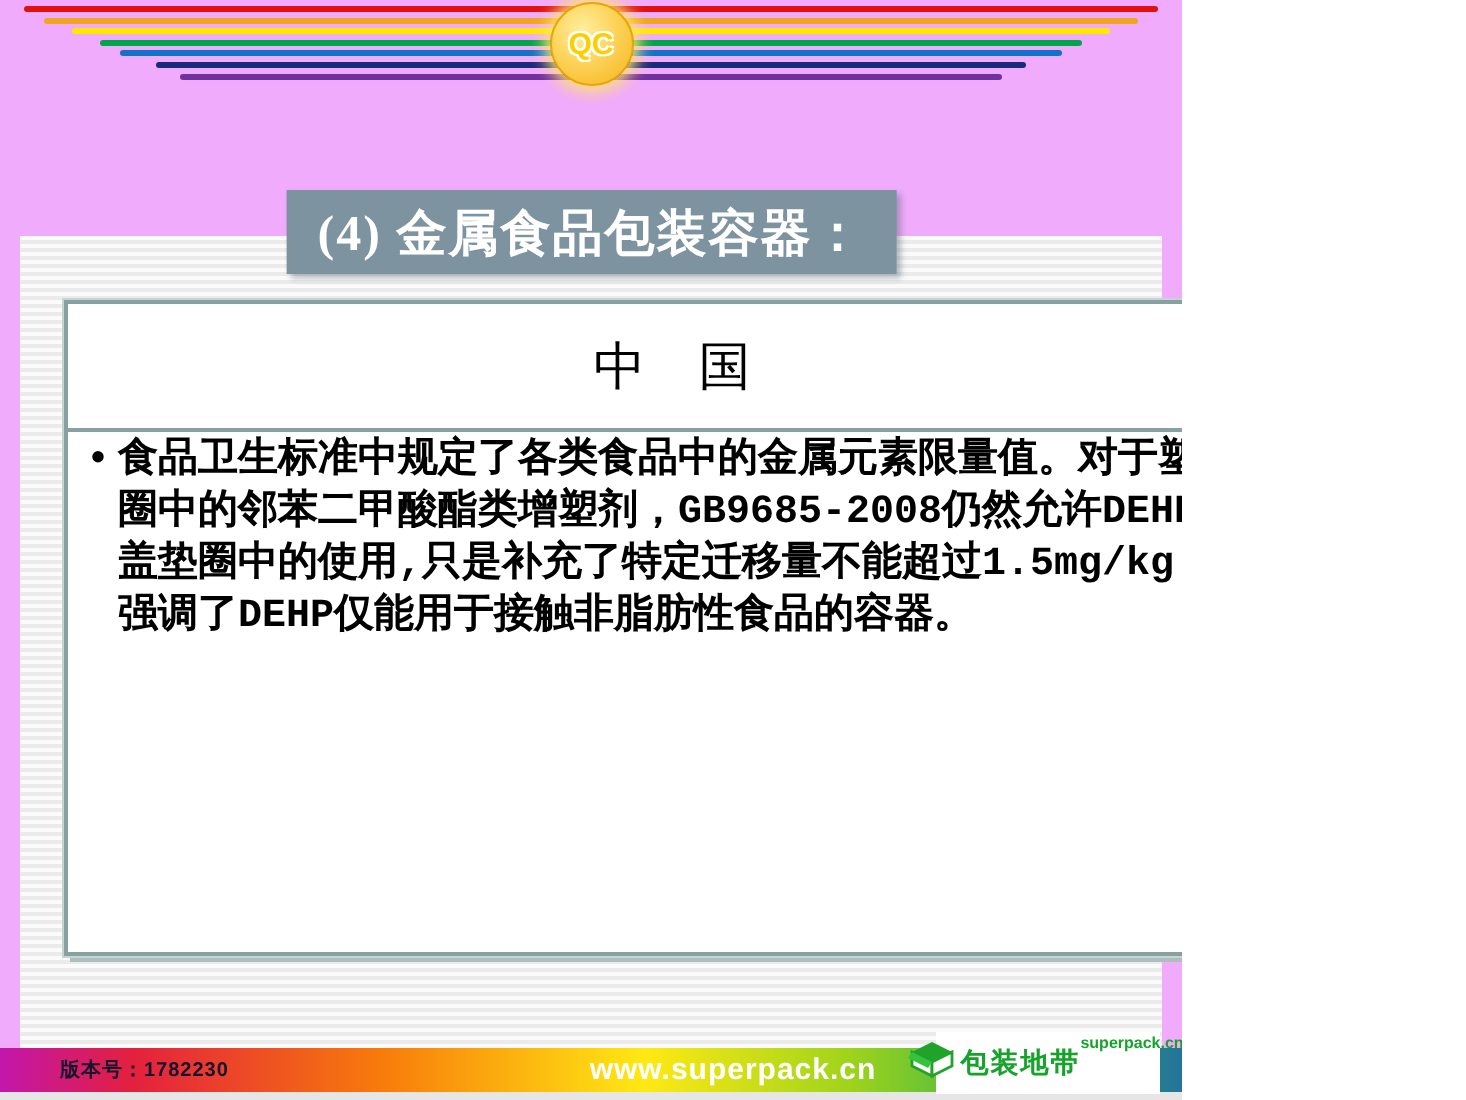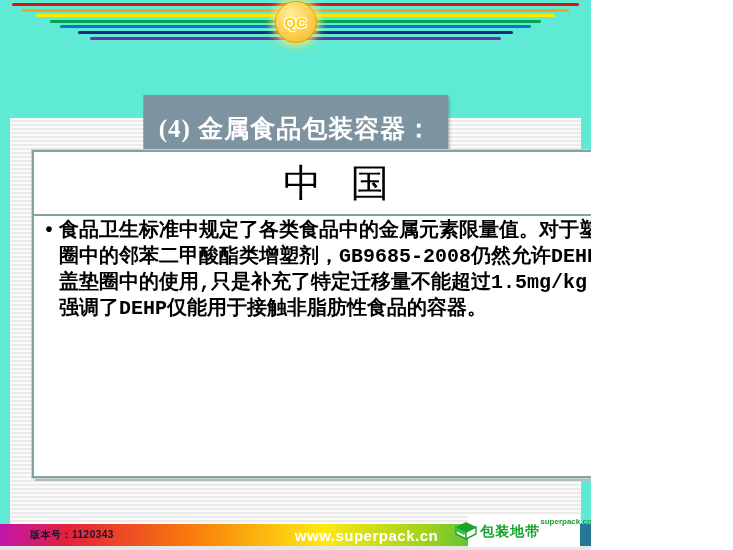--- a/index.html
+++ b/index.html
@@ -1,18 +1,18 @@
 <!DOCTYPE html>
 <html><head>
 <meta charset="utf-8">
 <style>
   html,body { margin:0; padding:0; background:#fff; }
   .slide {
     position:relative; width:591px; height:550px; overflow:hidden;
-    background:#5eead4; font-family:"Liberation Sans", sans-serif;
+    background:#f0abfc; font-family:"Liberation Sans", sans-serif;
   }
   
   .striped-bg {
     position:absolute; left:10px; right:10px; top:118px; height:406px;
     background:repeating-linear-gradient(to bottom,#fbfbfb 0 2px,#ebebeb 2px 4px);
   }
   
   .wings { position:absolute; top:0; left:0; right:0; height:45px; }
   .wing-line { position:absolute; height:3px; border-radius:2px; }
   .qc-badge {
@@ -25,38 +25,38 @@
     font-weight:bold; font-size:15px; color:#ffce00;
     text-shadow:-1px -1px 0 #fff,1px -1px 0 #fff,-1px 1px 0 #fff,1px 1px 0 #fff;
   }
   .page-title {
     position:absolute; top:44px; left:0; right:0; text-align:center;
     font-family:"Liberation Serif", serif; font-weight:bold;
     font-size:34px; color:#a9512b; letter-spacing:1px; white-space:nowrap;
   }
   .subtitle-box {
     position:absolute; top:95px; left:50%; transform:translateX(-50%);
-    height:42px; padding:12px 16px; background:#7e93a0;
+    height:42px; padding:0 16px; background:#7e93a0;
     display:flex; align-items:center; justify-content:center;
     color:#fff; font-family:"Liberation Serif", serif; font-weight:bold;
     font-size:25px; letter-spacing:1px; white-space:nowrap;
     box-shadow:2px 2px 3px rgba(90,105,115,.45);
   }
   
   .content-table {
     position:absolute; left:32px; top:150px; width:618px; height:328px;
     box-sizing:border-box; background:#fff;
     border:2px solid #87a0a2; outline:1px solid #c6d4d4;
     box-shadow:3px 3px 0 #aebebe;
     display:flex; flex-direction:column; overflow:hidden;
   }
   .table-header {
     height:62px; flex:0 0 62px; display:flex; align-items:center; justify-content:center;
     border-bottom:2px solid #87a0a2;
-    font-family:"Liberation Serif", serif; font-size:38px; color:#000; letter-spacing:10px;
+    font-family:"Liberation Serif", serif; font-size:26px; color:#000; letter-spacing:10px;
   }
   .table-body { flex:1; padding:2px 8px 2px 6px; overflow:hidden; }
   .bullet-list { margin:0; padding:0; list-style:none;font-family:Liberation Mono, monospace; }
   .bullet-list li {
     position:relative; padding-left:19px; margin:0;
     font-size:20px; font-weight:bold; color:#000; line-height:26px;
   }
   .bullet-list li::before {
     content:"\2022"; position:absolute; left:3px; top:0; font-size:20px; line-height:26px;
   }
@@ -108,21 +108,21 @@
   <div class="content-table">
     <div class="table-header">中 国</div>
     <div class="table-body">
       <ul class="bullet-list">
           <li>食品卫生标准中规定了各类食品中的金属元素限量值。对于塑料垫圈中的邻苯二甲酸酯类增塑剂，GB9685-2008仍然允许DEHP在瓶盖垫圈中的使用,只是补充了特定迁移量不能超过1.5mg/kg，但强调了DEHP仅能用于接触非脂肪性食品的容器。</li>
         </ul>
     </div>
   </div>
 
   <div class="footer-bar" style="background: linear-gradient(90deg, rgb(194, 22, 172) 0%, rgb(227, 32, 62) 9%, rgb(248, 123, 11) 26%, rgb(255, 233, 19) 44%, rgb(159, 211, 28) 58%, rgb(46, 177, 77) 70%, rgb(31, 85, 196) 86%, rgb(106, 31, 181) 97%);">
-    <span class="version-label">版本号：1120343</span>
+    <span class="version-label">版本号：1782230</span>
     <span class="footer-url">www.superpack.cn</span>
   </div>
   <div class="bottom-strip"></div>
 
   <div class="footer-logo">
     <div class="logo-top">
       <span>
         <svg width="24" height="20" viewBox="0 0 24 20">
           <polygon points="2,7 12,2 22,7 12,12" fill="#1fa32a"></polygon>
           <polygon points="2,7 12,12 12,19 2,14" fill="#ffffff" stroke="#1fa32a" stroke-width="1.4"></polygon>

